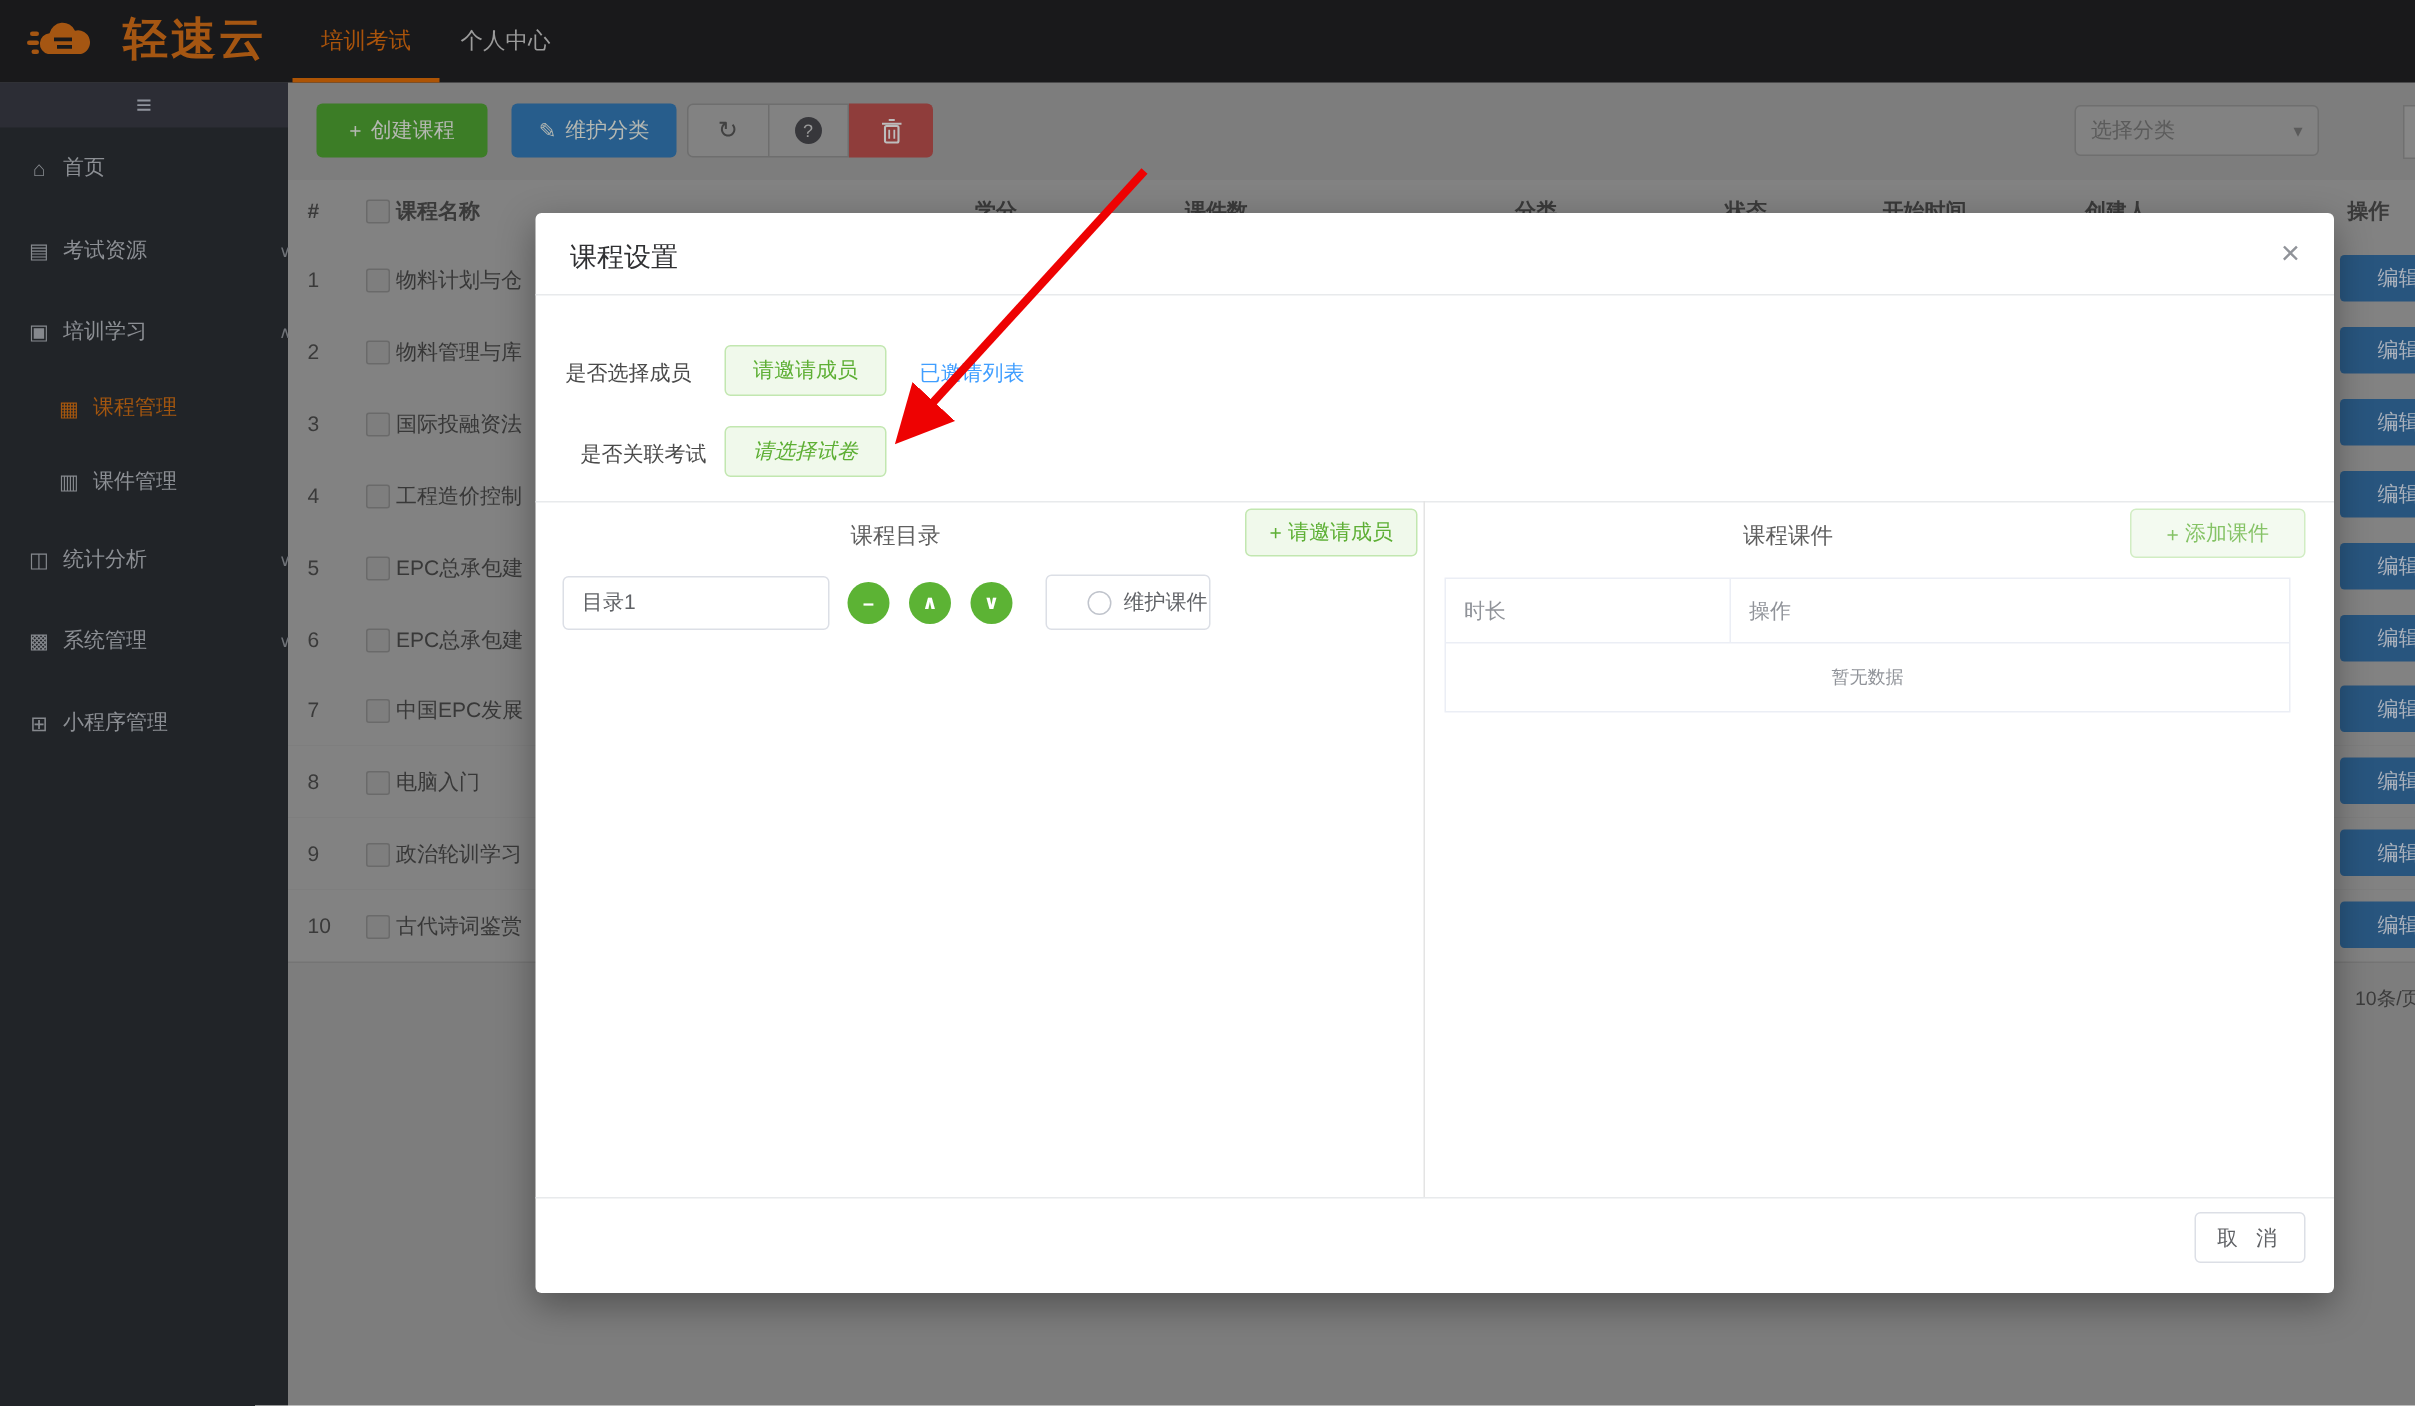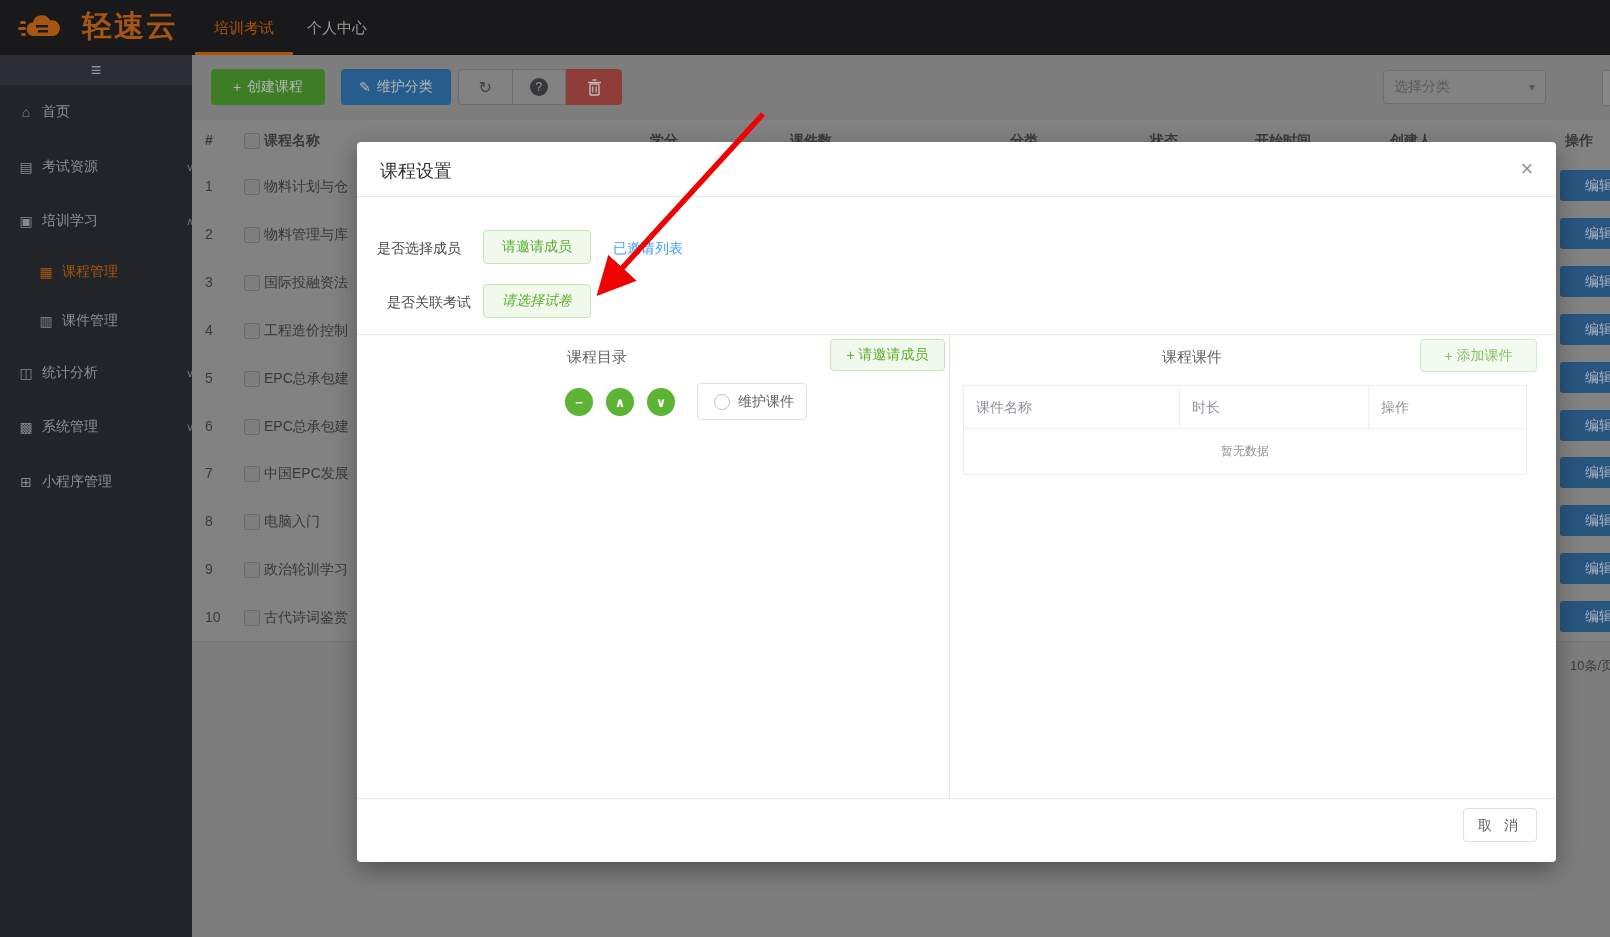--- a/index.html
+++ b/index.html
@@ -68,21 +68,21 @@
   .btn-success-plain{position:absolute;background:#f0f9eb;border:1px solid #c2e7b0;border-radius:4px;
     color:#5daf34;font-size:14px;display:flex;align-items:center;justify-content:center;gap:4px;cursor:pointer;box-sizing:border-box;}
   .m-link{position:absolute;left:256px;font-size:14px;color:#409eff;cursor:pointer;}
   .v-div{position:absolute;left:592px;top:192px;width:1px;height:464px;background:#e4e4e4;}
   .panel-title{position:absolute;font-size:15px;color:#5f5f5f;}
   .cat-input{position:absolute;left:18px;top:242px;width:178px;height:36px;border:1px solid #dcdfe6;border-radius:4px;
     box-sizing:border-box;font-size:14px;color:#606266;padding:0 12px;outline:none;font-family:inherit;}
   .circle-btn{position:absolute;top:246px;width:28px;height:28px;border-radius:50%;background:#5cb334;color:#ffffff;
     font-size:13px;font-weight:bold;display:flex;align-items:center;justify-content:center;cursor:pointer;}
   .radio-box{position:absolute;left:340px;top:241px;width:110px;height:37px;border:1px solid #dcdfe6;border-radius:4px;
-    box-sizing:border-box;display:flex;align-items:center;padding-left:16px;gap:8px;cursor:pointer;}
+    box-sizing:border-box;display:flex;align-items:center;padding-left:27px;gap:8px;cursor:pointer;}
   .radio-dot{width:14px;height:14px;border-radius:50%;border:1px solid #c0c4cc;background:#fff;}
   .radio-box .r-label{font-size:14px;color:#606266;}
   .cw-table{position:absolute;left:606px;top:243px;width:564px;border:1px solid #ebeef5;box-sizing:border-box;}
   .cw-hrow{display:flex;height:42px;border-bottom:1px solid #ebeef5;}
   .cw-hcell{font-size:14px;color:#909399;line-height:42px;padding-left:12px;box-sizing:border-box;}
   .cw-hcell + .cw-hcell{border-left:1px solid #ebeef5;}
   .cw-empty{height:45px;text-align:center;line-height:45px;font-size:12px;color:#909399;}
   .cancel-btn{position:absolute;left:1106px;top:666px;width:74px;height:34px;border:1px solid #dcdfe6;border-radius:4px;
     background:#fff;color:#606266;font-size:14px;text-align:center;line-height:32px;box-sizing:border-box;cursor:pointer;letter-spacing:4px;}
   .muted{opacity:.75;}
@@ -285,20 +285,21 @@
   </div>
 
   <div class="m-div-h" style="top:192px;"></div>
   <div class="v-div"></div>
 
   <div class="panel-title" style="left:210px;top:206px;">课程目录</div>
   <div class="btn-success-plain" style="left:473px;top:197px;width:115px;height:32px;">
     <span>+</span>
     <span>请邀请成员</span>
   </div>
+  <input class="cat-input" value="目录1" style="">
   <div class="circle-btn" style="left:208px;">
     <span>−</span>
   </div>
   <div class="circle-btn" style="left:249px;">
     <span>∧</span>
   </div>
   <div class="circle-btn" style="left:290px;">
     <span>∨</span>
   </div>
   <div class="radio-box">
@@ -306,21 +307,20 @@
     <span class="r-label">维护课件</span>
   </div>
 
   <div class="panel-title" style="left:805px;top:206px;">课程课件</div>
   <div class="btn-success-plain muted" style="left:1063px;top:197px;width:117px;height:33px;">
     <span>+</span>
     <span>添加课件</span>
   </div>
   <div class="cw-table">
     <div class="cw-hrow">
-      <div class="cw-hcell" style="width:215px;">课件名称</div>
       <div class="cw-hcell" style="width:189px;">时长</div>
       <div class="cw-hcell" style="flex:1;">操作</div>
     </div>
     <div class="cw-empty">暂无数据</div>
   </div>
 
   <div class="m-div-h" style="top:656px;"></div>
   <div class="cancel-btn">取 消</div>
 </div>
 

